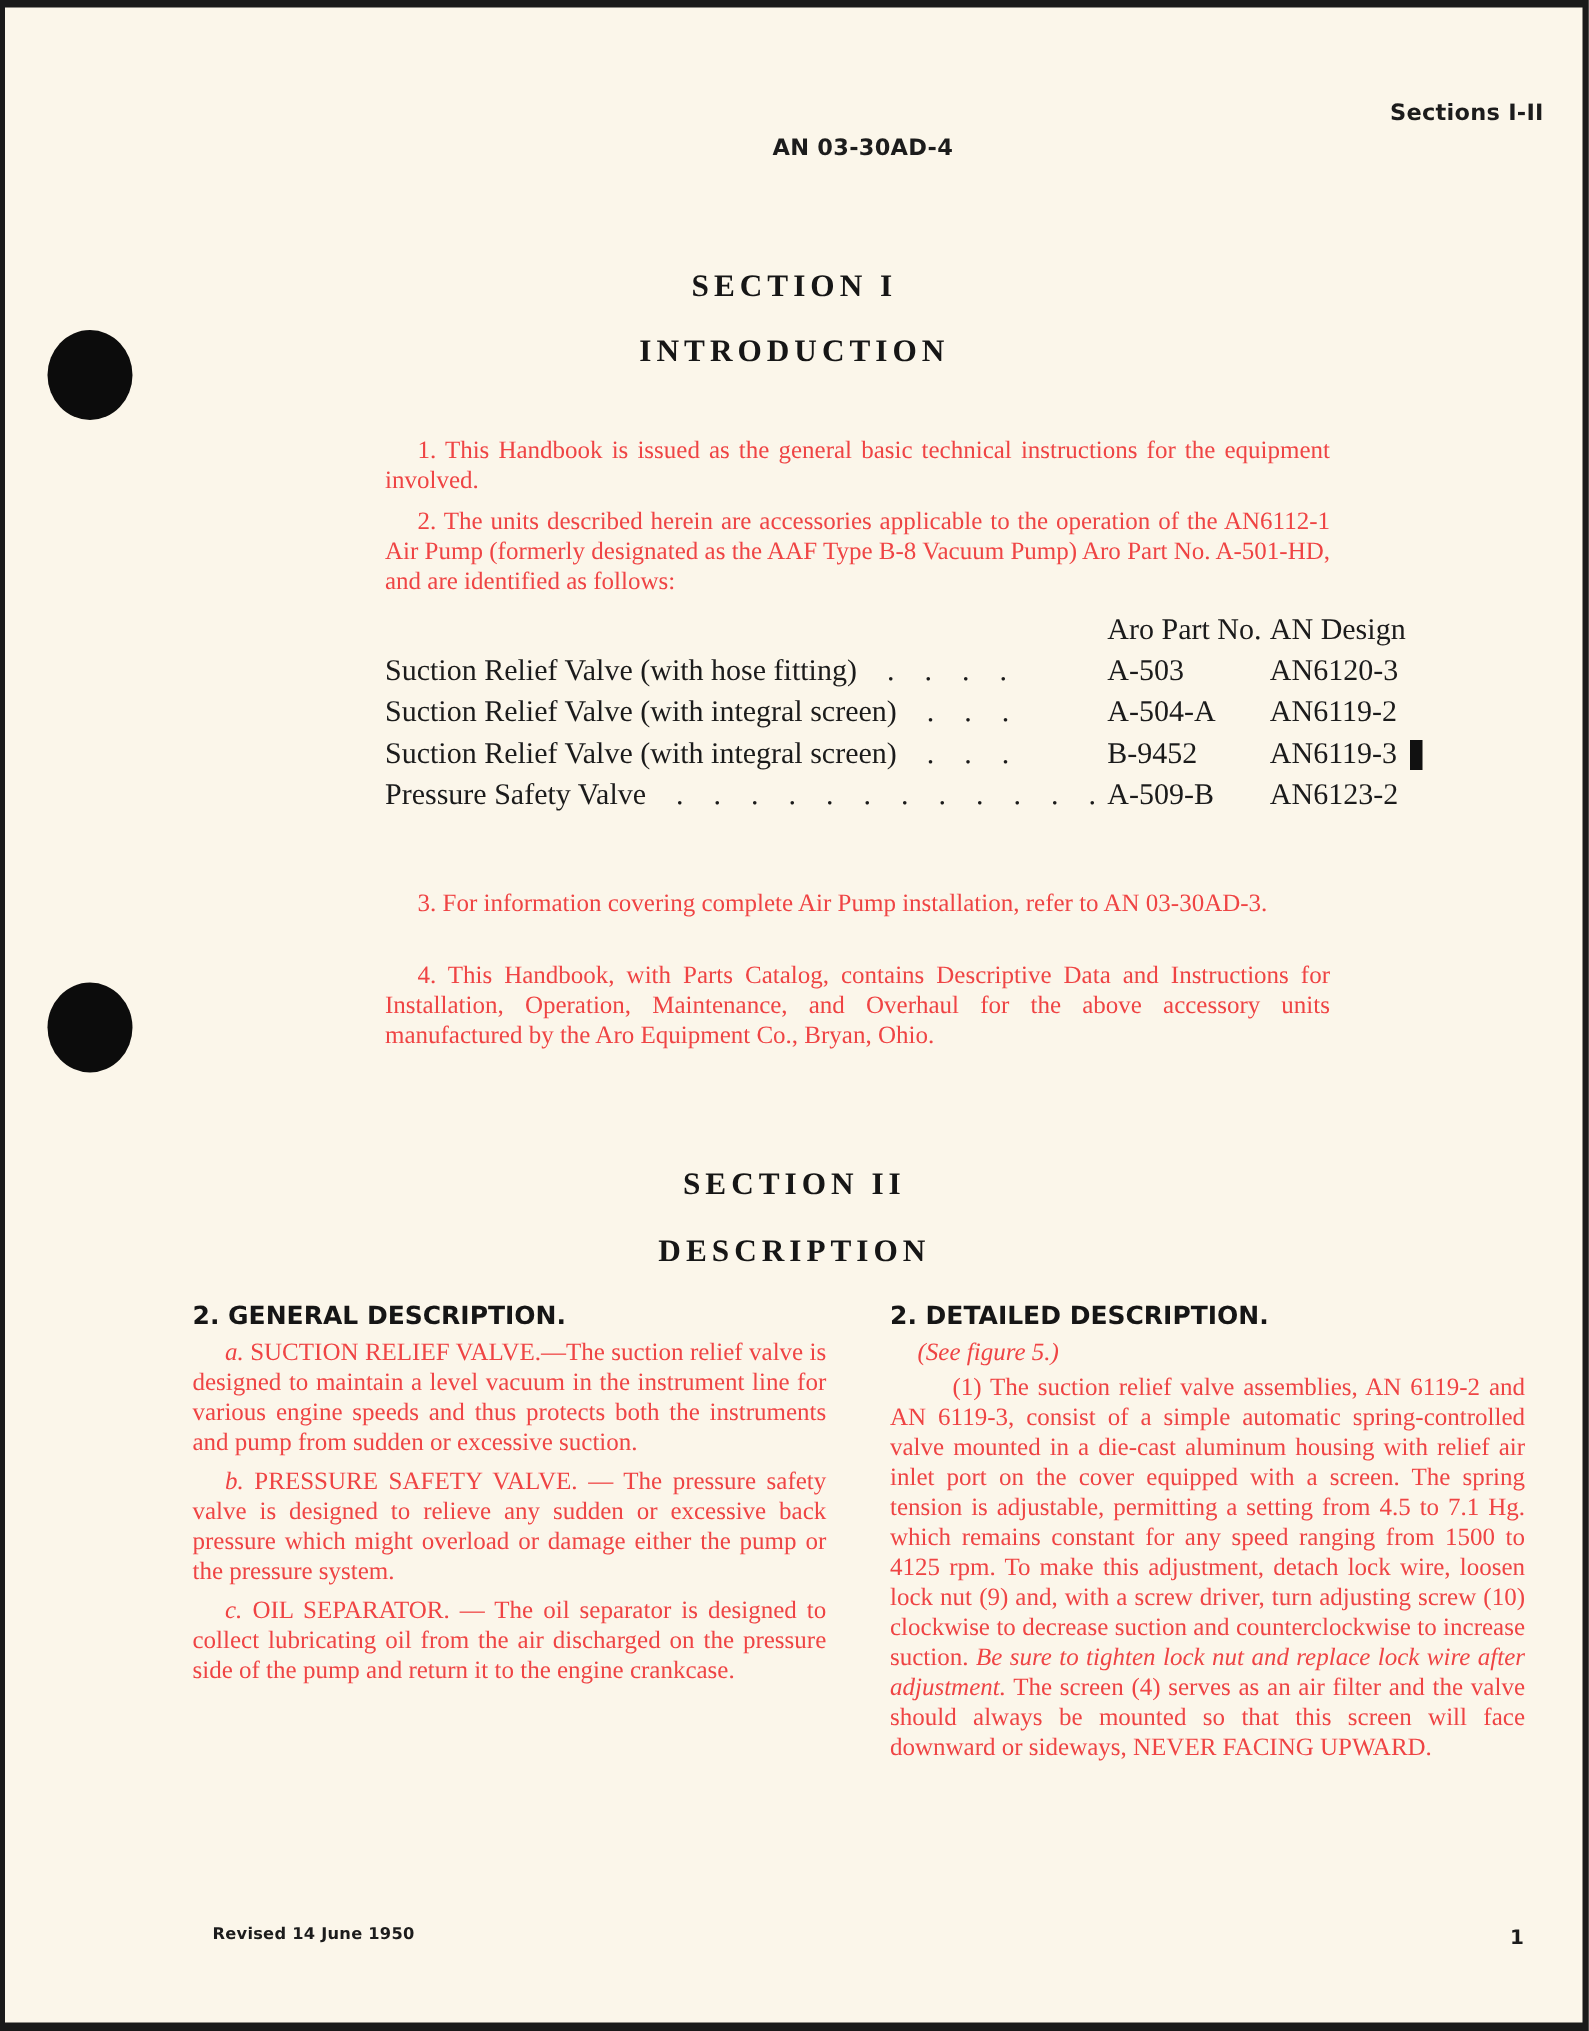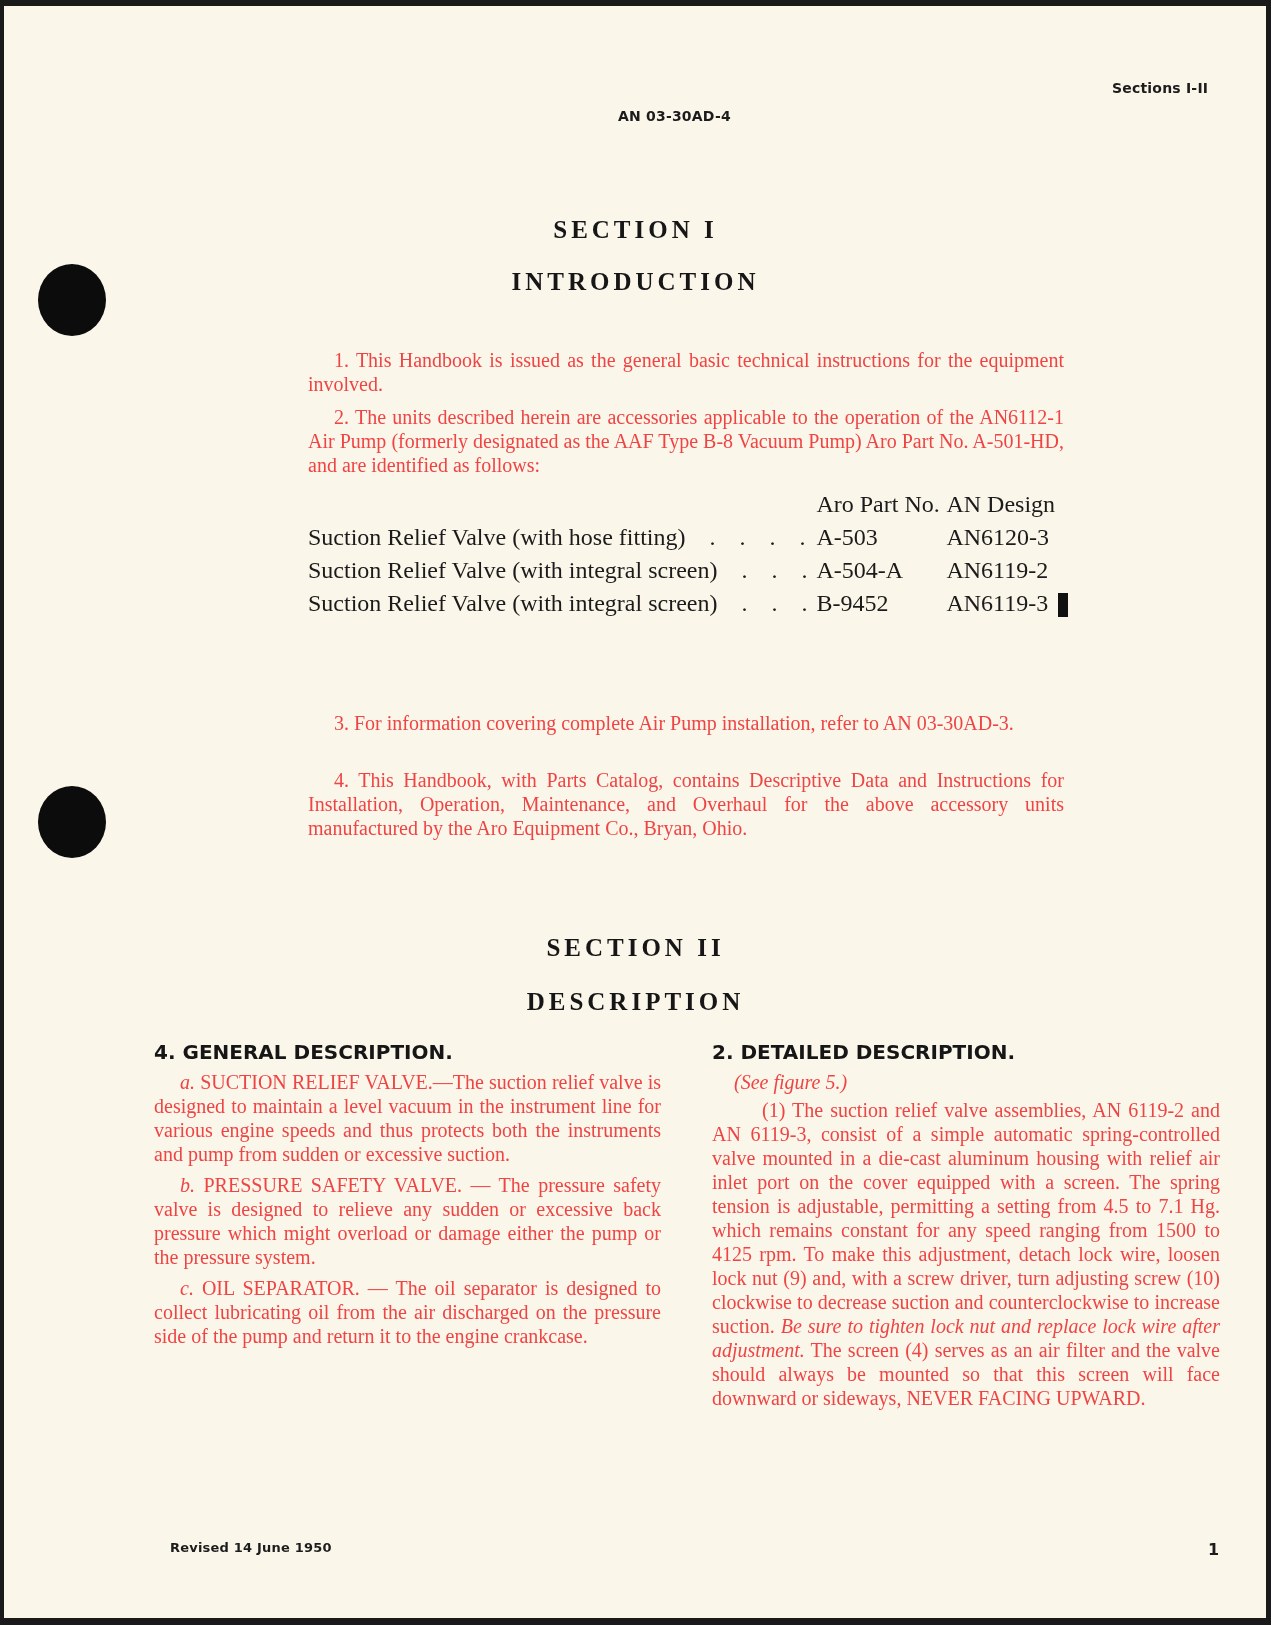--- a/index.html
+++ b/index.html
@@ -1,19 +1,19 @@
 <!DOCTYPE html>
 <html><head>
 <meta charset="utf-8">
 <style>
   html,body{margin:0;padding:0;}
   body{width:1271px;height:1625px;background:#1a1a1a;position:relative;overflow:hidden;}
   .page{position:absolute;left:4px;top:6px;width:1262px;height:1612px;background:#fbf6ea;}
   .hole{position:absolute;left:34px;width:68px;height:72px;border-radius:50%;background:#0c0c0c;}
-  .hdr{position:absolute;font-family:"DejaVu Sans",sans-serif;font-weight:bold;color:#1c1c1c;font-size:14px;letter-spacing:0.2px;}
+  .hdr{position:absolute;font-family:"DejaVu Sans",sans-serif;font-weight:bold;color:#1c1c1c;font-size:18px;letter-spacing:0.2px;}
   .sec{position:absolute;left:0;width:1271px;text-align:center;font-family:Liberation Serif, serif;font-weight:bold;color:#161616;font-size:25px;letter-spacing:4px;}
   .serif{font-family:"Liberation Serif",serif;color:#ef4444;font-size:20px;line-height:24px;}
   .p{position:absolute;text-align:justify;}
   .indent{text-indent:26px;}
   table.parts{position:absolute;left:308px;top:488px;border-collapse:collapse;font-family:"Liberation Serif",serif;font-size:24px;color:#1b1b1b;}
   table.parts td{padding:0;height:33px;vertical-align:middle;}
   .lead{width:506px;white-space:nowrap;overflow:hidden;}
   .lead .dots{letter-spacing:9px;}
   .col2{width:130px;}
   .col3{width:110px;}
@@ -55,30 +55,35 @@
   <tr>
     <td class="lead"><span>Suction Relief Valve (with integral screen)</span>&nbsp;&nbsp;&nbsp;&nbsp;<span class="dots">. . .</span></td>
     <td class="col2">A-504-A</td>
     <td class="col3">AN6119-2</td>
   </tr>
   <tr>
     <td class="lead"><span>Suction Relief Valve (with integral screen)</span>&nbsp;&nbsp;&nbsp;&nbsp;<span class="dots">. . .</span></td>
     <td class="col2">B-9452</td>
     <td class="col3" style="white-space:nowrap;"><span>AN6119-3</span><span class="bar"></span></td>
   </tr>
+  <tr>
+    <td class="lead"><span>Pressure Safety Valve</span>&nbsp;&nbsp;&nbsp;&nbsp;<span class="dots">. . . . . . . . . . . .</span></td>
+    <td class="col2">A-509-B</td>
+    <td class="col3">AN6123-2</td>
+  </tr>
 </tbody>
   </table>
 
 <div class="p serif indent" style="left:308px;top:711px;width:756px;">3. For information covering complete Air Pump installation, refer to AN 03-30AD-3.</div>
 <div class="p serif indent" style="left:308px;top:768px;width:756px;">4. This Handbook, with Parts Catalog, contains Descriptive Data and Instructions for Installation, Operation, Maintenance, and Overhaul for the above accessory units manufactured by the Aro Equipment Co., Bryan, Ohio.</div>
 
 <div class="sec" style="top:934px;">SECTION II</div>
 <div class="sec" style="top:988px;">DESCRIPTION</div>
 
-<div class="h2" style="left:154px;top:1040px;">4. GENERAL DESCRIPTION.</div>
+<div class="h2" style="left:154px;top:1040px;">2. GENERAL DESCRIPTION.</div>
 <div class="col serif" style="left:154px;top:1070px;width:507px;">
   <p class="pp indent"><i>a.</i> <span>SUCTION RELIEF VALVE.—The suction relief valve is designed to maintain a level vacuum in the instrument line for various engine speeds and thus protects both the instruments and pump from sudden or excessive suction.</span></p>
   <p class="pp indent"><i>b.</i> <span>PRESSURE SAFETY VALVE. — The pressure safety valve is designed to relieve any sudden or excessive back pressure which might overload or damage either the pump or the pressure system.</span></p>
   <p class="pp indent"><i>c.</i> <span>OIL SEPARATOR. — The oil separator is designed to collect lubricating oil from the air discharged on the pressure side of the pump and return it to the engine crankcase.</span></p>
 </div>
 
 <div class="h2" style="left:712px;top:1040px;">2. DETAILED DESCRIPTION.</div>
 <div class="col serif" style="left:712px;top:1070px;width:508px;">
   <p class="pp" style="padding-left:22px;margin-bottom:4px;"><i>(See figure 5.)</i></p>
   <p class="pp" style="text-indent:50px;"><span>(1) The suction relief valve assemblies, AN 6119-2 and AN 6119-3, consist of a simple automatic spring-controlled valve mounted in a die-cast aluminum housing with relief air inlet port on the cover equipped with a screen. The spring tension is adjustable, permitting a setting from 4.5 to 7.1 Hg. which remains constant for any speed ranging from 1500 to 4125 rpm. To make this adjustment, detach lock wire, loosen lock nut (9) and, with a screw driver, turn adjusting screw (10) clockwise to decrease suction and counterclockwise to increase suction. </span><i>Be sure to tighten lock nut and replace lock wire after adjustment.</i><span> The screen (4) serves as an air filter and the valve should always be mounted so that this screen will face downward or sideways, NEVER FACING UPWARD.</span></p>

